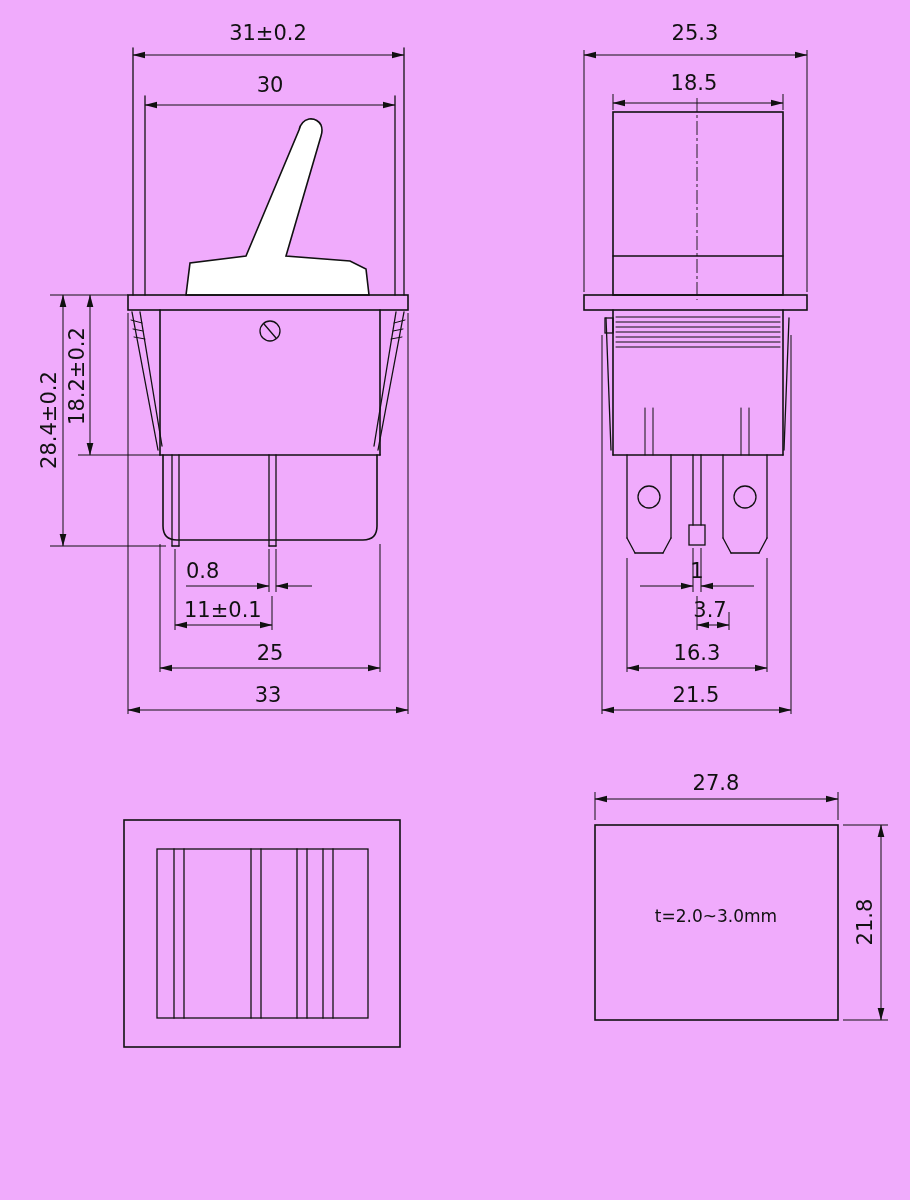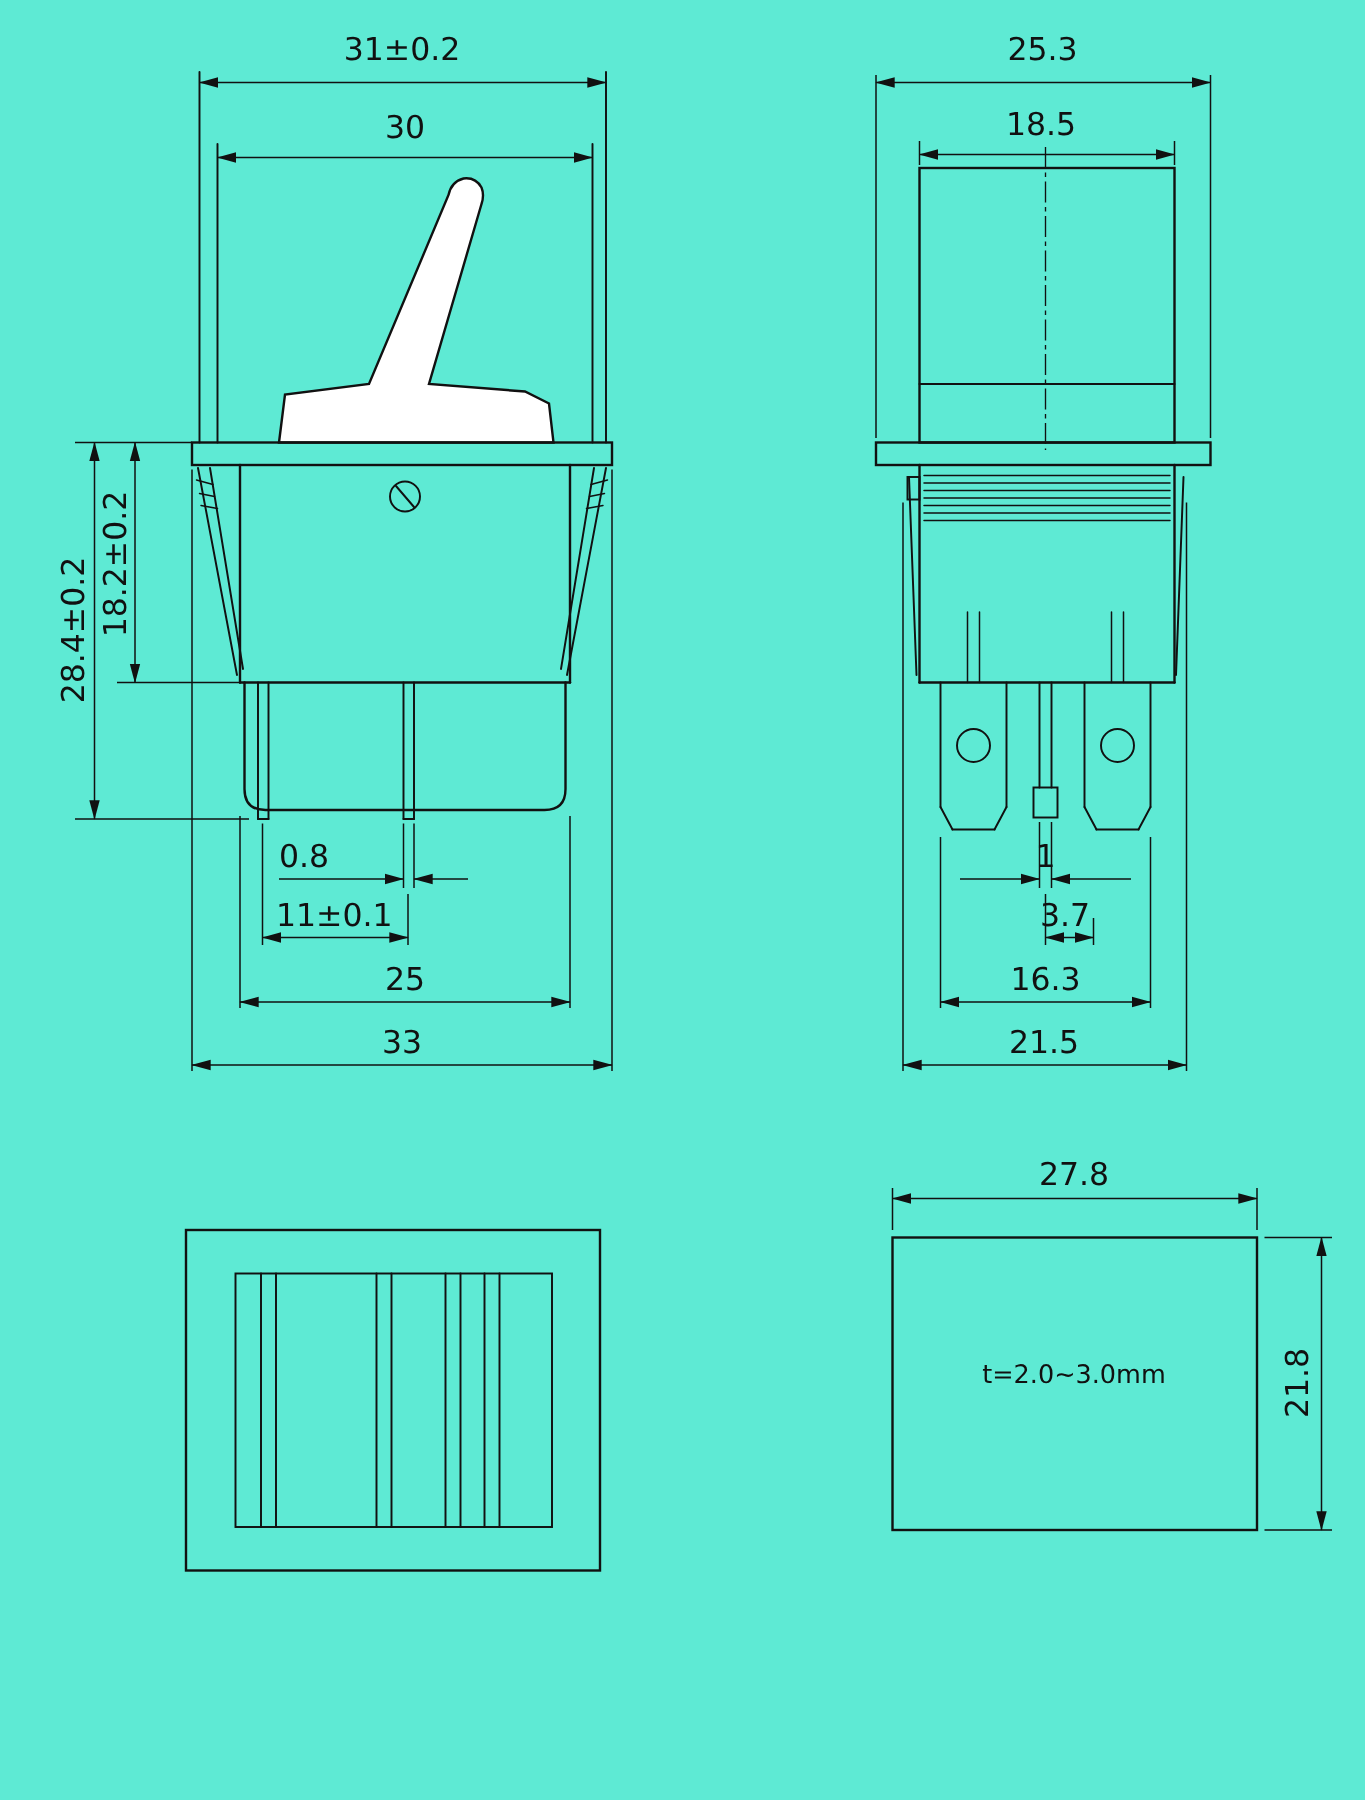--- a/index.html
+++ b/index.html
@@ -1,16 +1,16 @@
 <!DOCTYPE html>
 <html><head>
 <meta charset="utf-8">
 <style>
   html,body{margin:0;padding:0;background:#ffffff;}
-  .sheet{width:910px;height:1200px;position:relative;background:#5eead4;}
+  .sheet{width:910px;height:1200px;position:relative;background:#f0abfc;}
   svg{display:block;}
   text{font-family:"DejaVu Sans","Liberation Sans",sans-serif;fill:#111;}
   .dim-text{font-size:21px;}
   .note-text{font-size:17px;}
   .obj{stroke:#111;fill:none;stroke-width:1.6;stroke-linecap:round;}
   .obj2{stroke:#111;fill:none;stroke-width:1.3;stroke-linecap:round;}
   .thin{stroke:#111;fill:none;stroke-width:1;stroke-linecap:round;}
   .dim{stroke:#111;fill:none;stroke-width:1;}
   .ctr{stroke:#111;fill:none;stroke-width:0.9;stroke-dasharray:14 3 3 3;}
   .white-fill{fill:#ffffff;}

